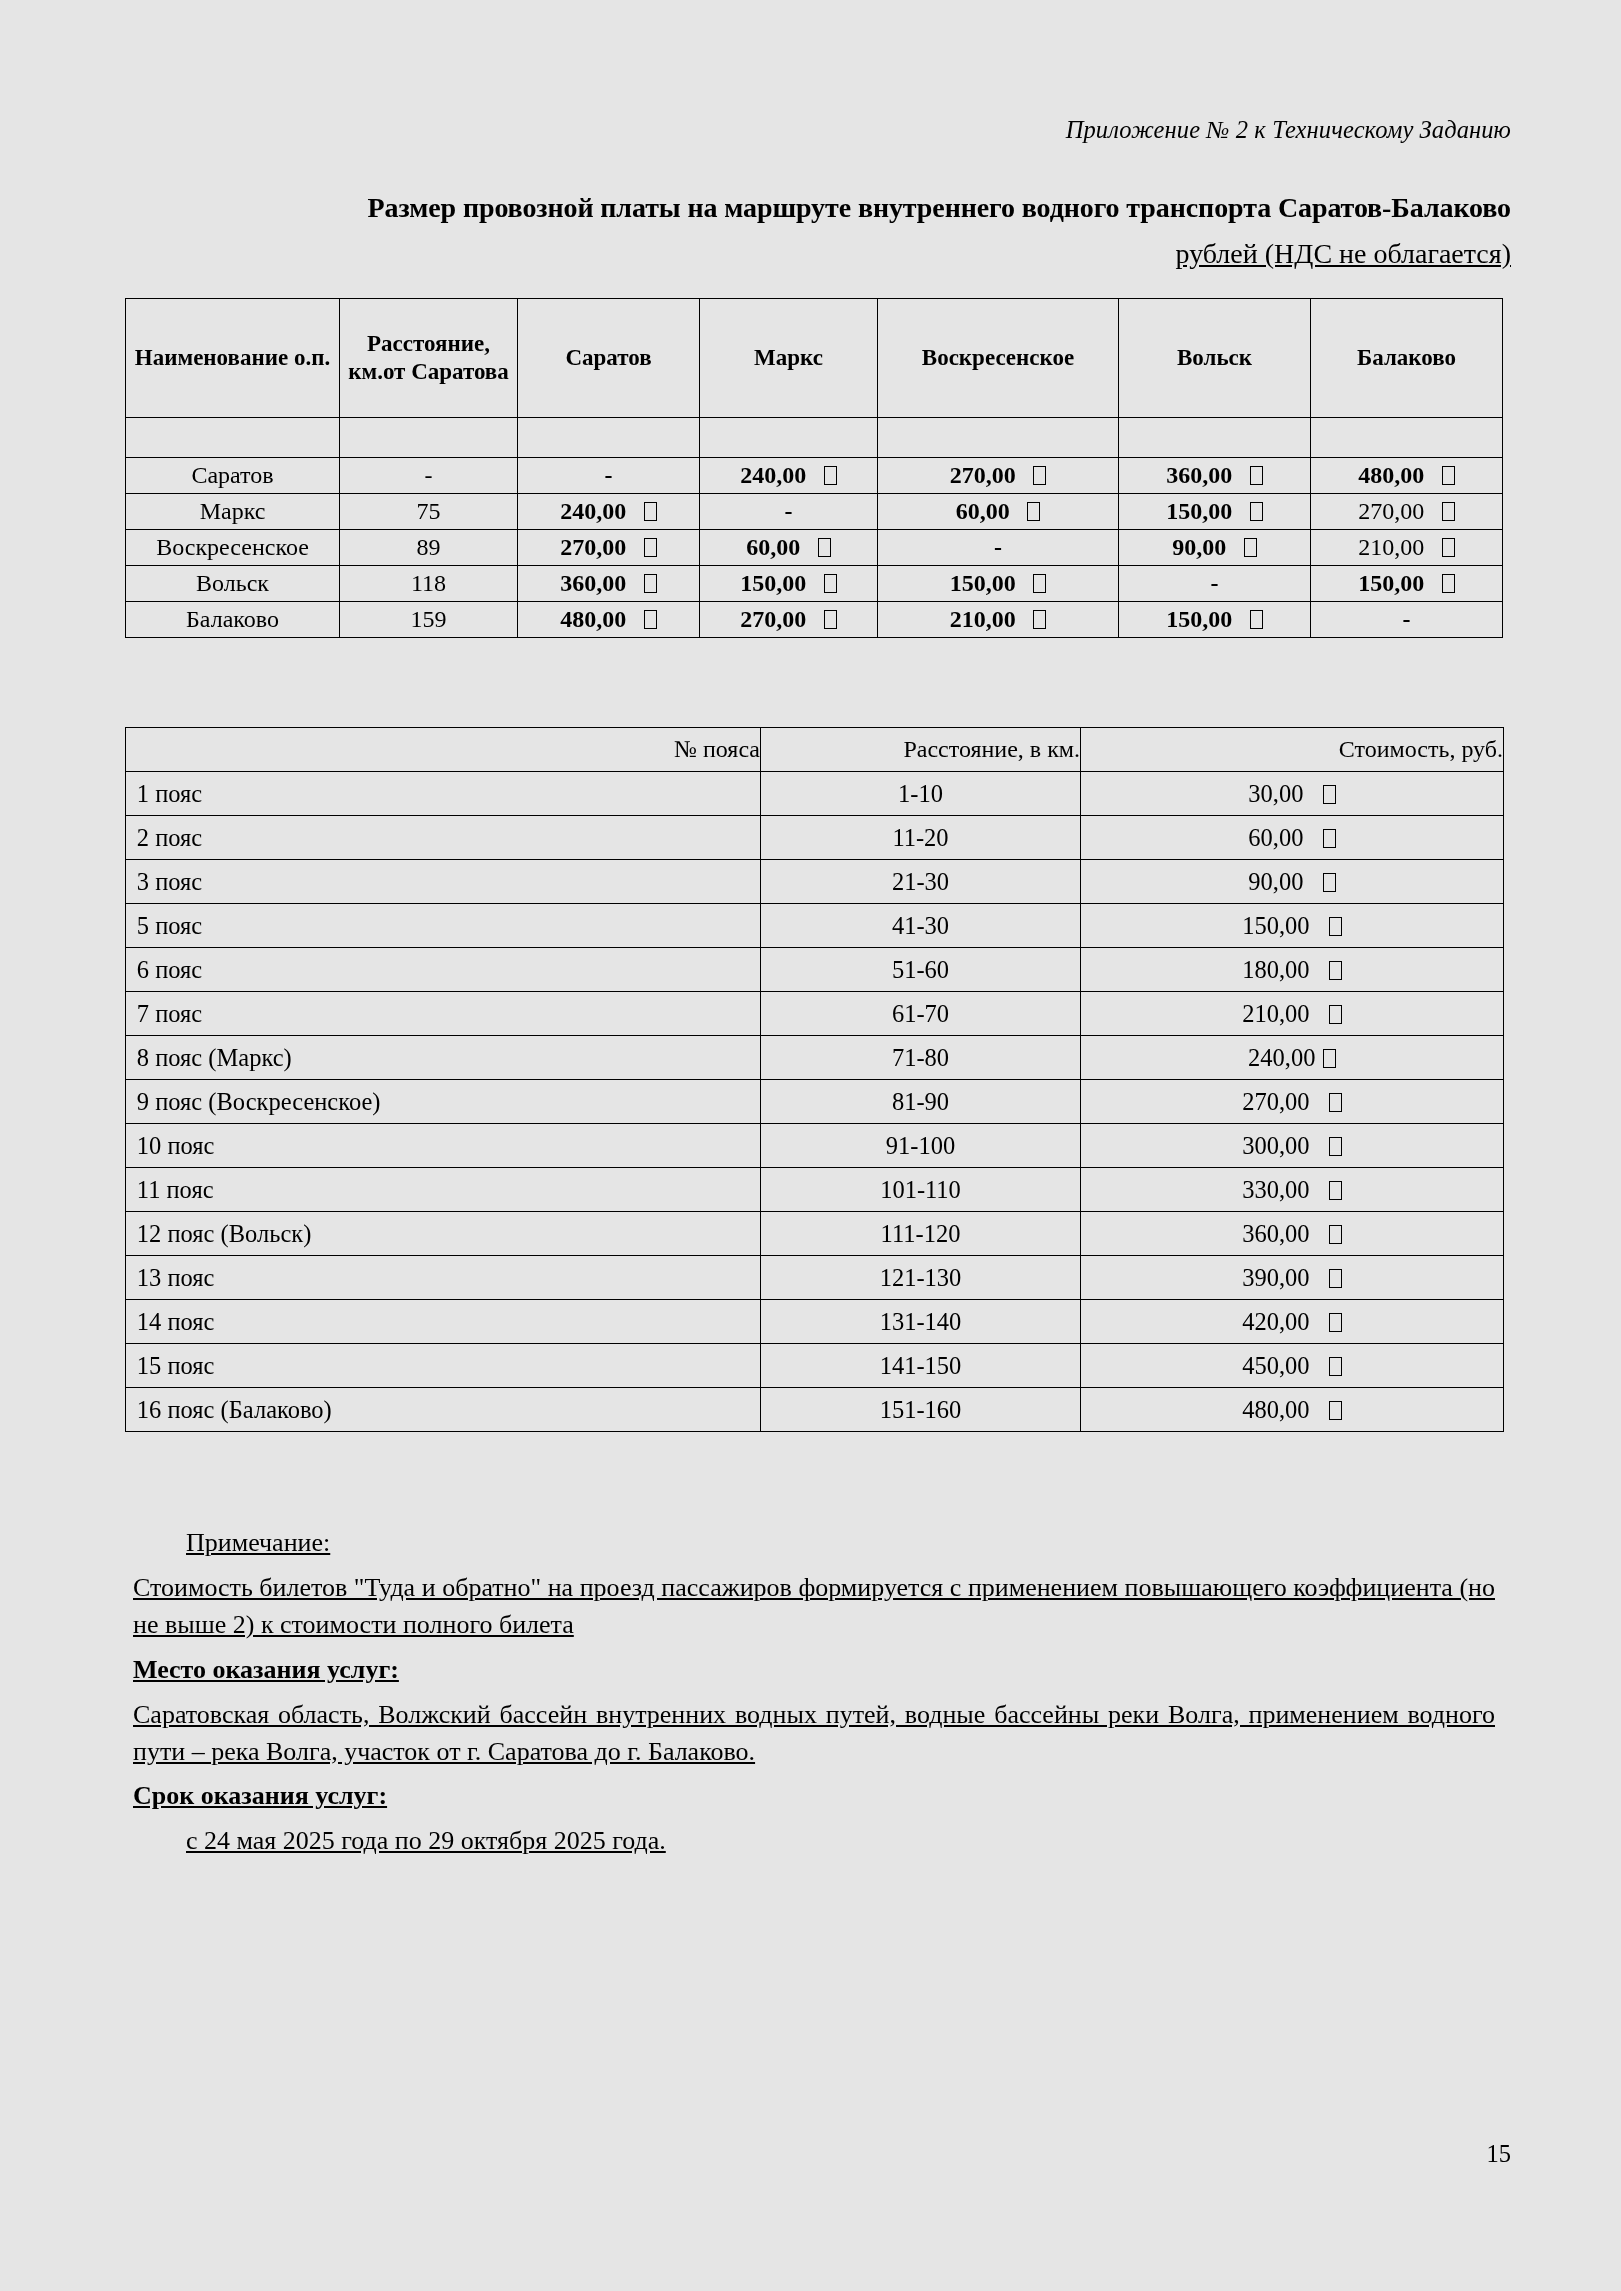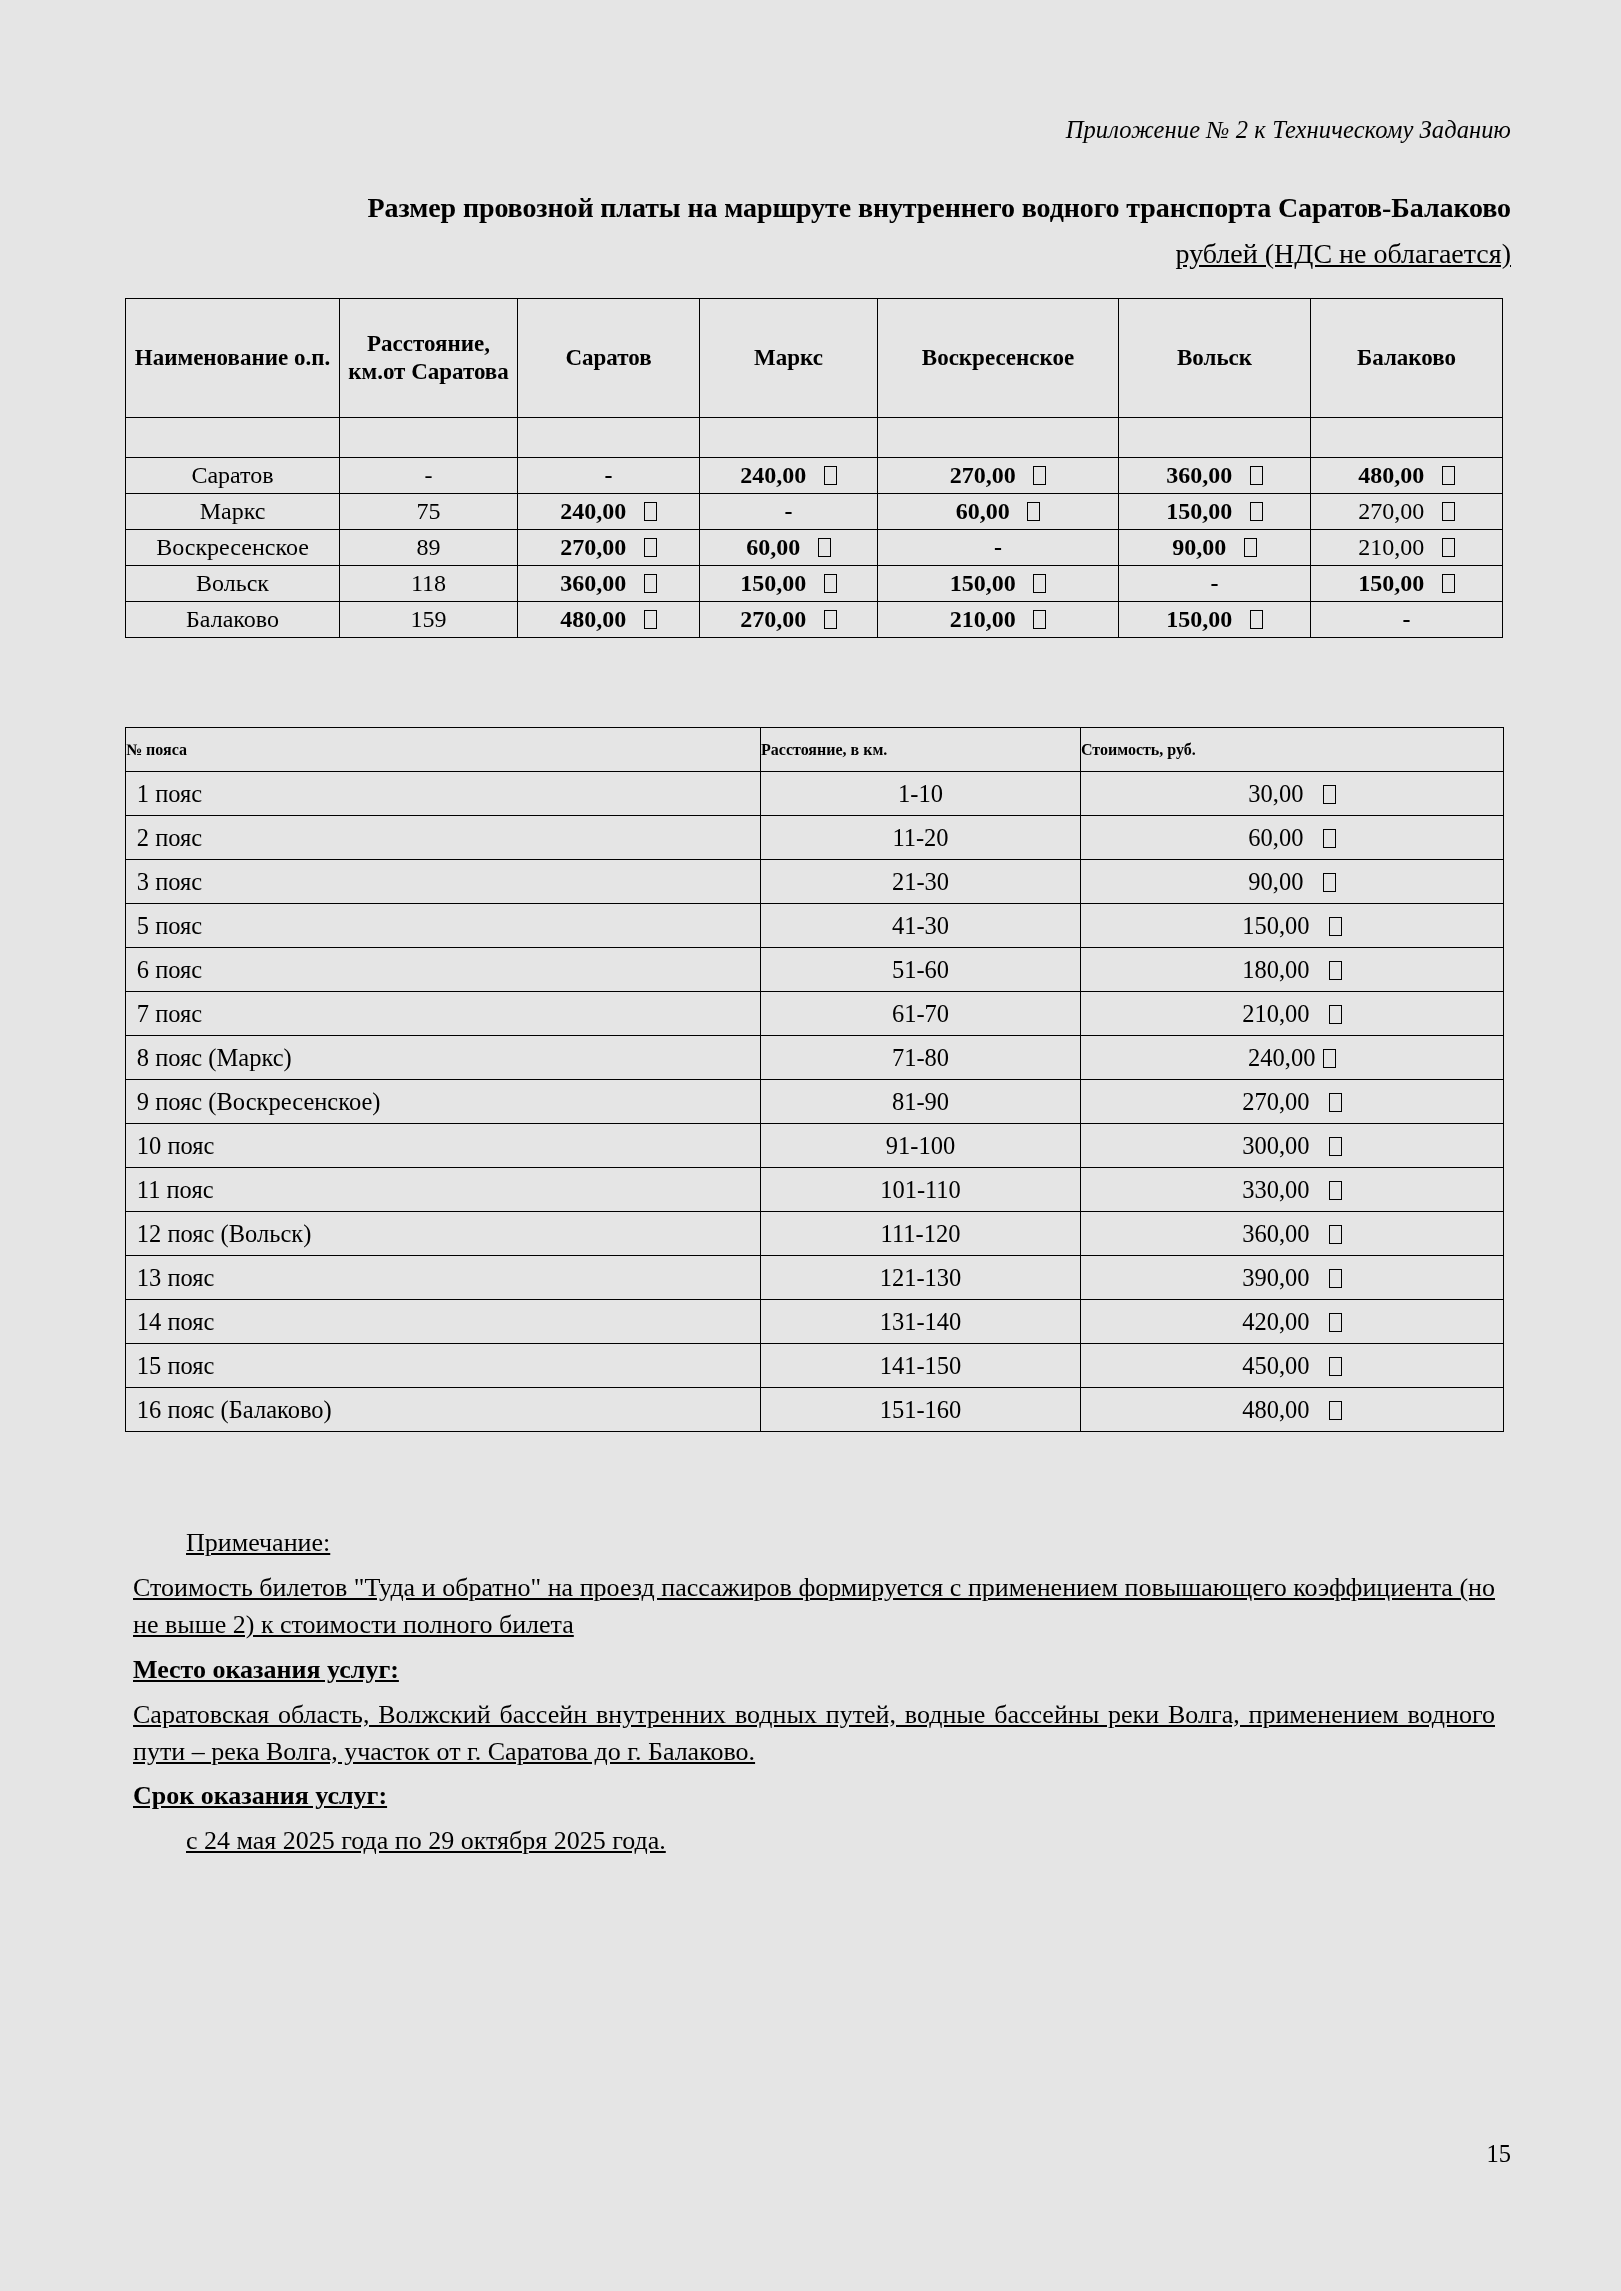--- a/index.html
+++ b/index.html
@@ -124,23 +124,23 @@
     left: 125px;
     width: 1378px;
   }
   #zone-table .caption-cell {
     text-align: center;
     font-weight: bold;
     font-size: 24.5px;
     height: 43px;
   }
   #zone-table .col-head {
-    text-align: left;
-    font-weight: bold;
-    font-size: 16px;
+    text-align: right;
+    font-weight: normal;
+    font-size: 24px;
     height: 43px;
   }
   #zone-table .zone-label {
     text-align: left;
     padding-left: 10.8px;
     font-size: 24.5px;
     height: 43px;
   }
   #zone-table .zone-range {
     text-align: center;

